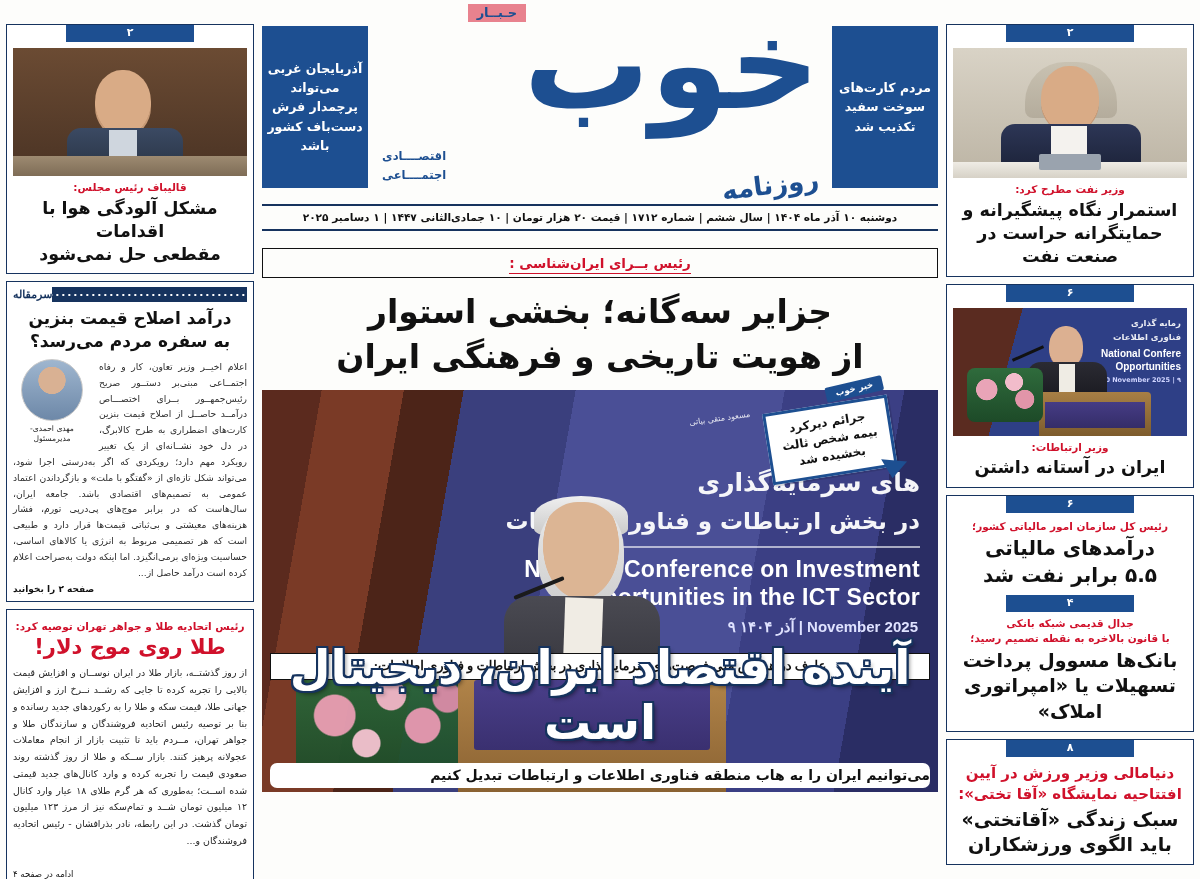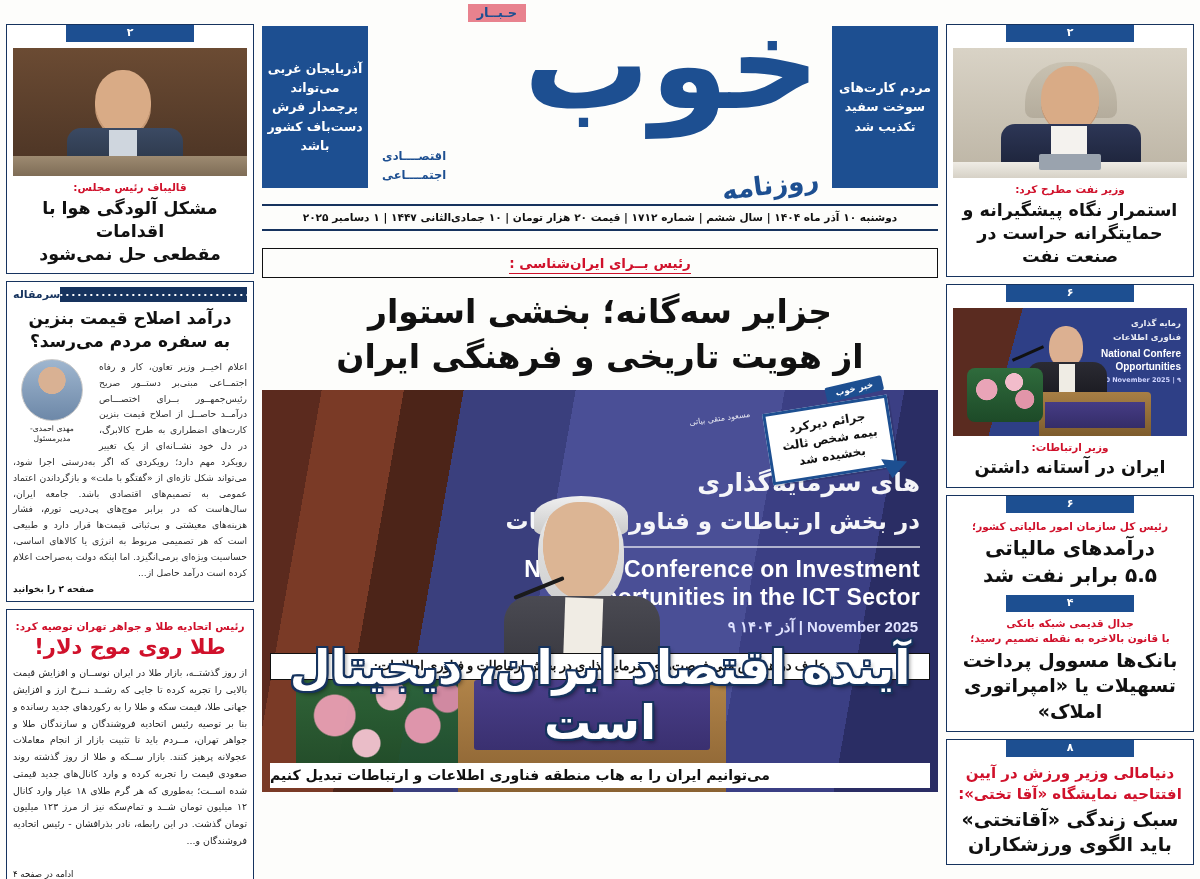--- a/index.html
+++ b/index.html
@@ -78,21 +78,21 @@
     background: linear-gradient(105deg,#5a2b20 0 26%, #2e3f86 26% 100%);
     position: relative;
   }
 
   
   .face { position: absolute; border-radius: 48% 48% 44% 44%; }
   .suit { position: absolute; border-radius: 14px 14px 0 0; }
 
   
   .sarmaghale-bar {
-    display: flex; align-items: center; margin-bottom: 5px;
+    display: flex; align-items: center; margin-bottom: 5px; font-family: Liberation Serif, serif;
   }
   .sarmaghale-bar .lbl { font-size: 11px; font-weight: bold; color: #16335e; white-space: nowrap; }
   .sarmaghale-bar .dash {
     flex: 1; height: 15px; background: #16335e;
     background-image: repeating-linear-gradient(90deg,#fff 0 2px,transparent 2px 6px);
     background-position: center; background-size: 6px 2px; background-repeat: repeat-x;
   }
   .ed-title {
     font-size: 17px; font-weight: bold; text-align: center;
     line-height: 1.35; color: #111; margin: 5px 0 6px;
@@ -324,23 +324,23 @@
     text-align: center; z-index: 5;
     font-size: 47px; font-weight: bold; color: #fff;
     letter-spacing: -1px;
     text-shadow:
       2px 0 0 #16335e, -2px 0 0 #16335e, 0 2px 0 #16335e, 0 -2px 0 #16335e,
       2px 2px 0 #16335e, -2px -2px 0 #16335e, 2px -2px 0 #16335e, -2px 2px 0 #16335e,
       3px 3px 4px rgba(0,0,0,.45);
   }
   .overlay-sub {
     position: absolute; left: 8px; right: 8px; bottom: 4px;
-    background: #fff; text-align: left;
+    background: #fff; text-align: right;
     font-size: 14px; font-weight: bold; color: #111;
-    padding: 4px 0 5px; z-index: 5;
+    padding: 4px 0 5px; z-index: 5; border-radius: 7px;
   }
 
   
   .col-right {
     position: absolute; right: 6px; top: 24px;
     width: 248px; height: 850px;
   }
   .rbox { border: 1.6px solid #16335e; background: #fff; padding: 5px 6px 7px; margin-bottom: 7px; }
   .rbox .pagenum { width: 128px; margin: -5px auto 6px; }
   .rhl { font-weight: bold; text-align: center; color: #111; line-height: 1.33; }

